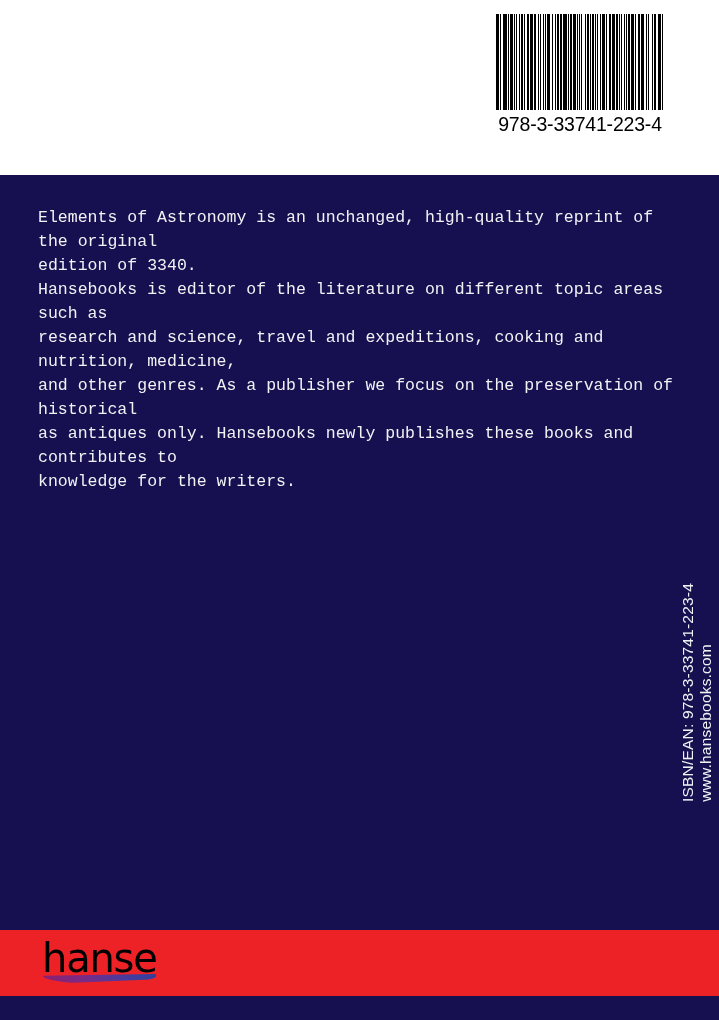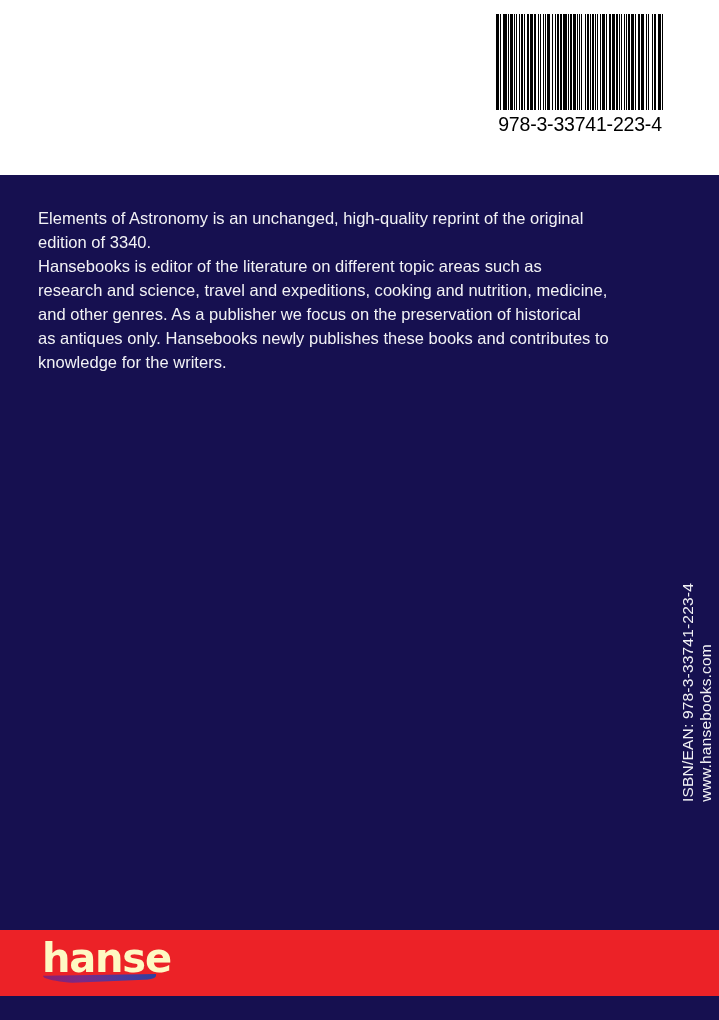--- a/index.html
+++ b/index.html
@@ -67,21 +67,21 @@
     width: 719px;
     height: 755px;
     background: #161050;
   }
   .blurb {
     position: absolute;
     left: 38px;
     top: 31px;
     width: 638px;
     color: #f2f2f5;
-    font-family: Liberation Sans, sans-serif;
+    font-family: Liberation Mono, monospace;
     font-size: 16.5px;
     line-height: 24px;
     letter-spacing: 0.02px;
   }
   .blurb p {
     margin: 0;
   }
 
   
   .vertical-text {
@@ -124,24 +124,24 @@
   
   .logo {
     position: absolute;
     left: 42px;
     top: 8px;
     width: 120px;
     height: 52px;
   }
   .logo-word {
     font-family: "DejaVu Sans", sans-serif;
-    font-weight: bold;
+    font-weight: normal;
     font-size: 40px;
     line-height: 40px;
-    color: #fef9c3;
+    color: #000000;
     letter-spacing: -1.2px;
     position: absolute;
     left: 0;
     top: 0;
   }
   .logo-swoosh {
     position: absolute;
     left: 1px;
     top: 36px;
     width: 113px;

